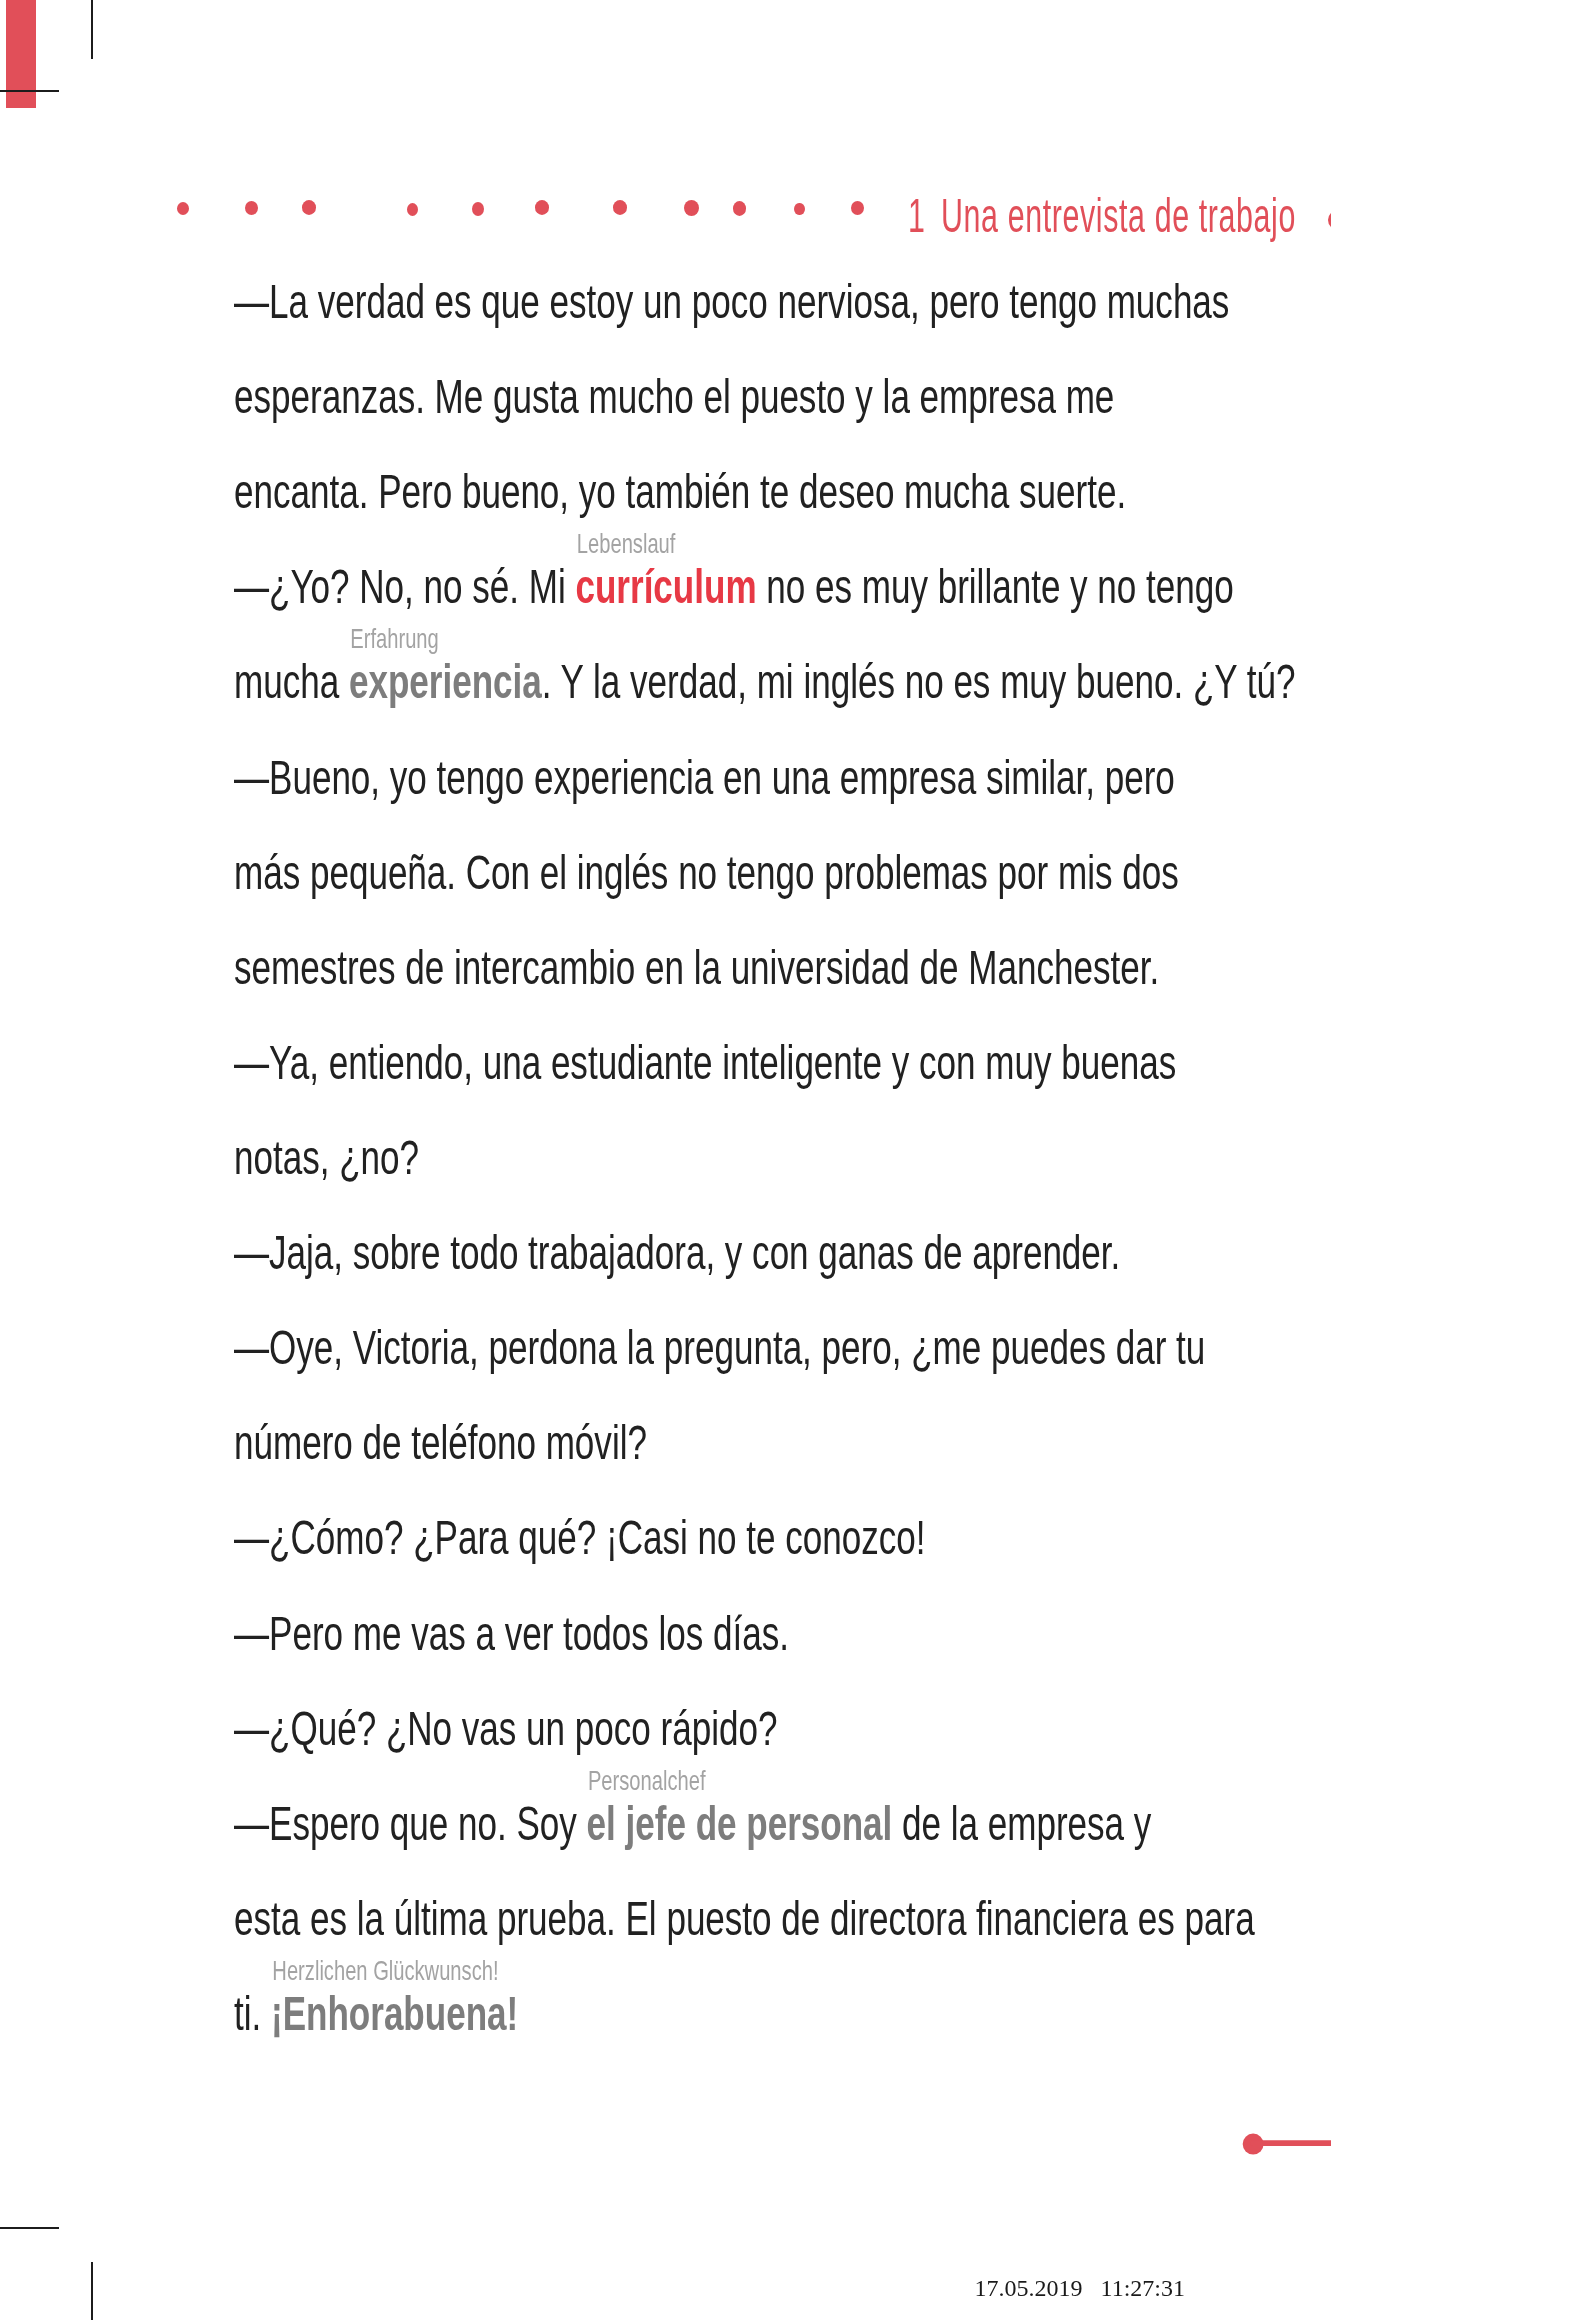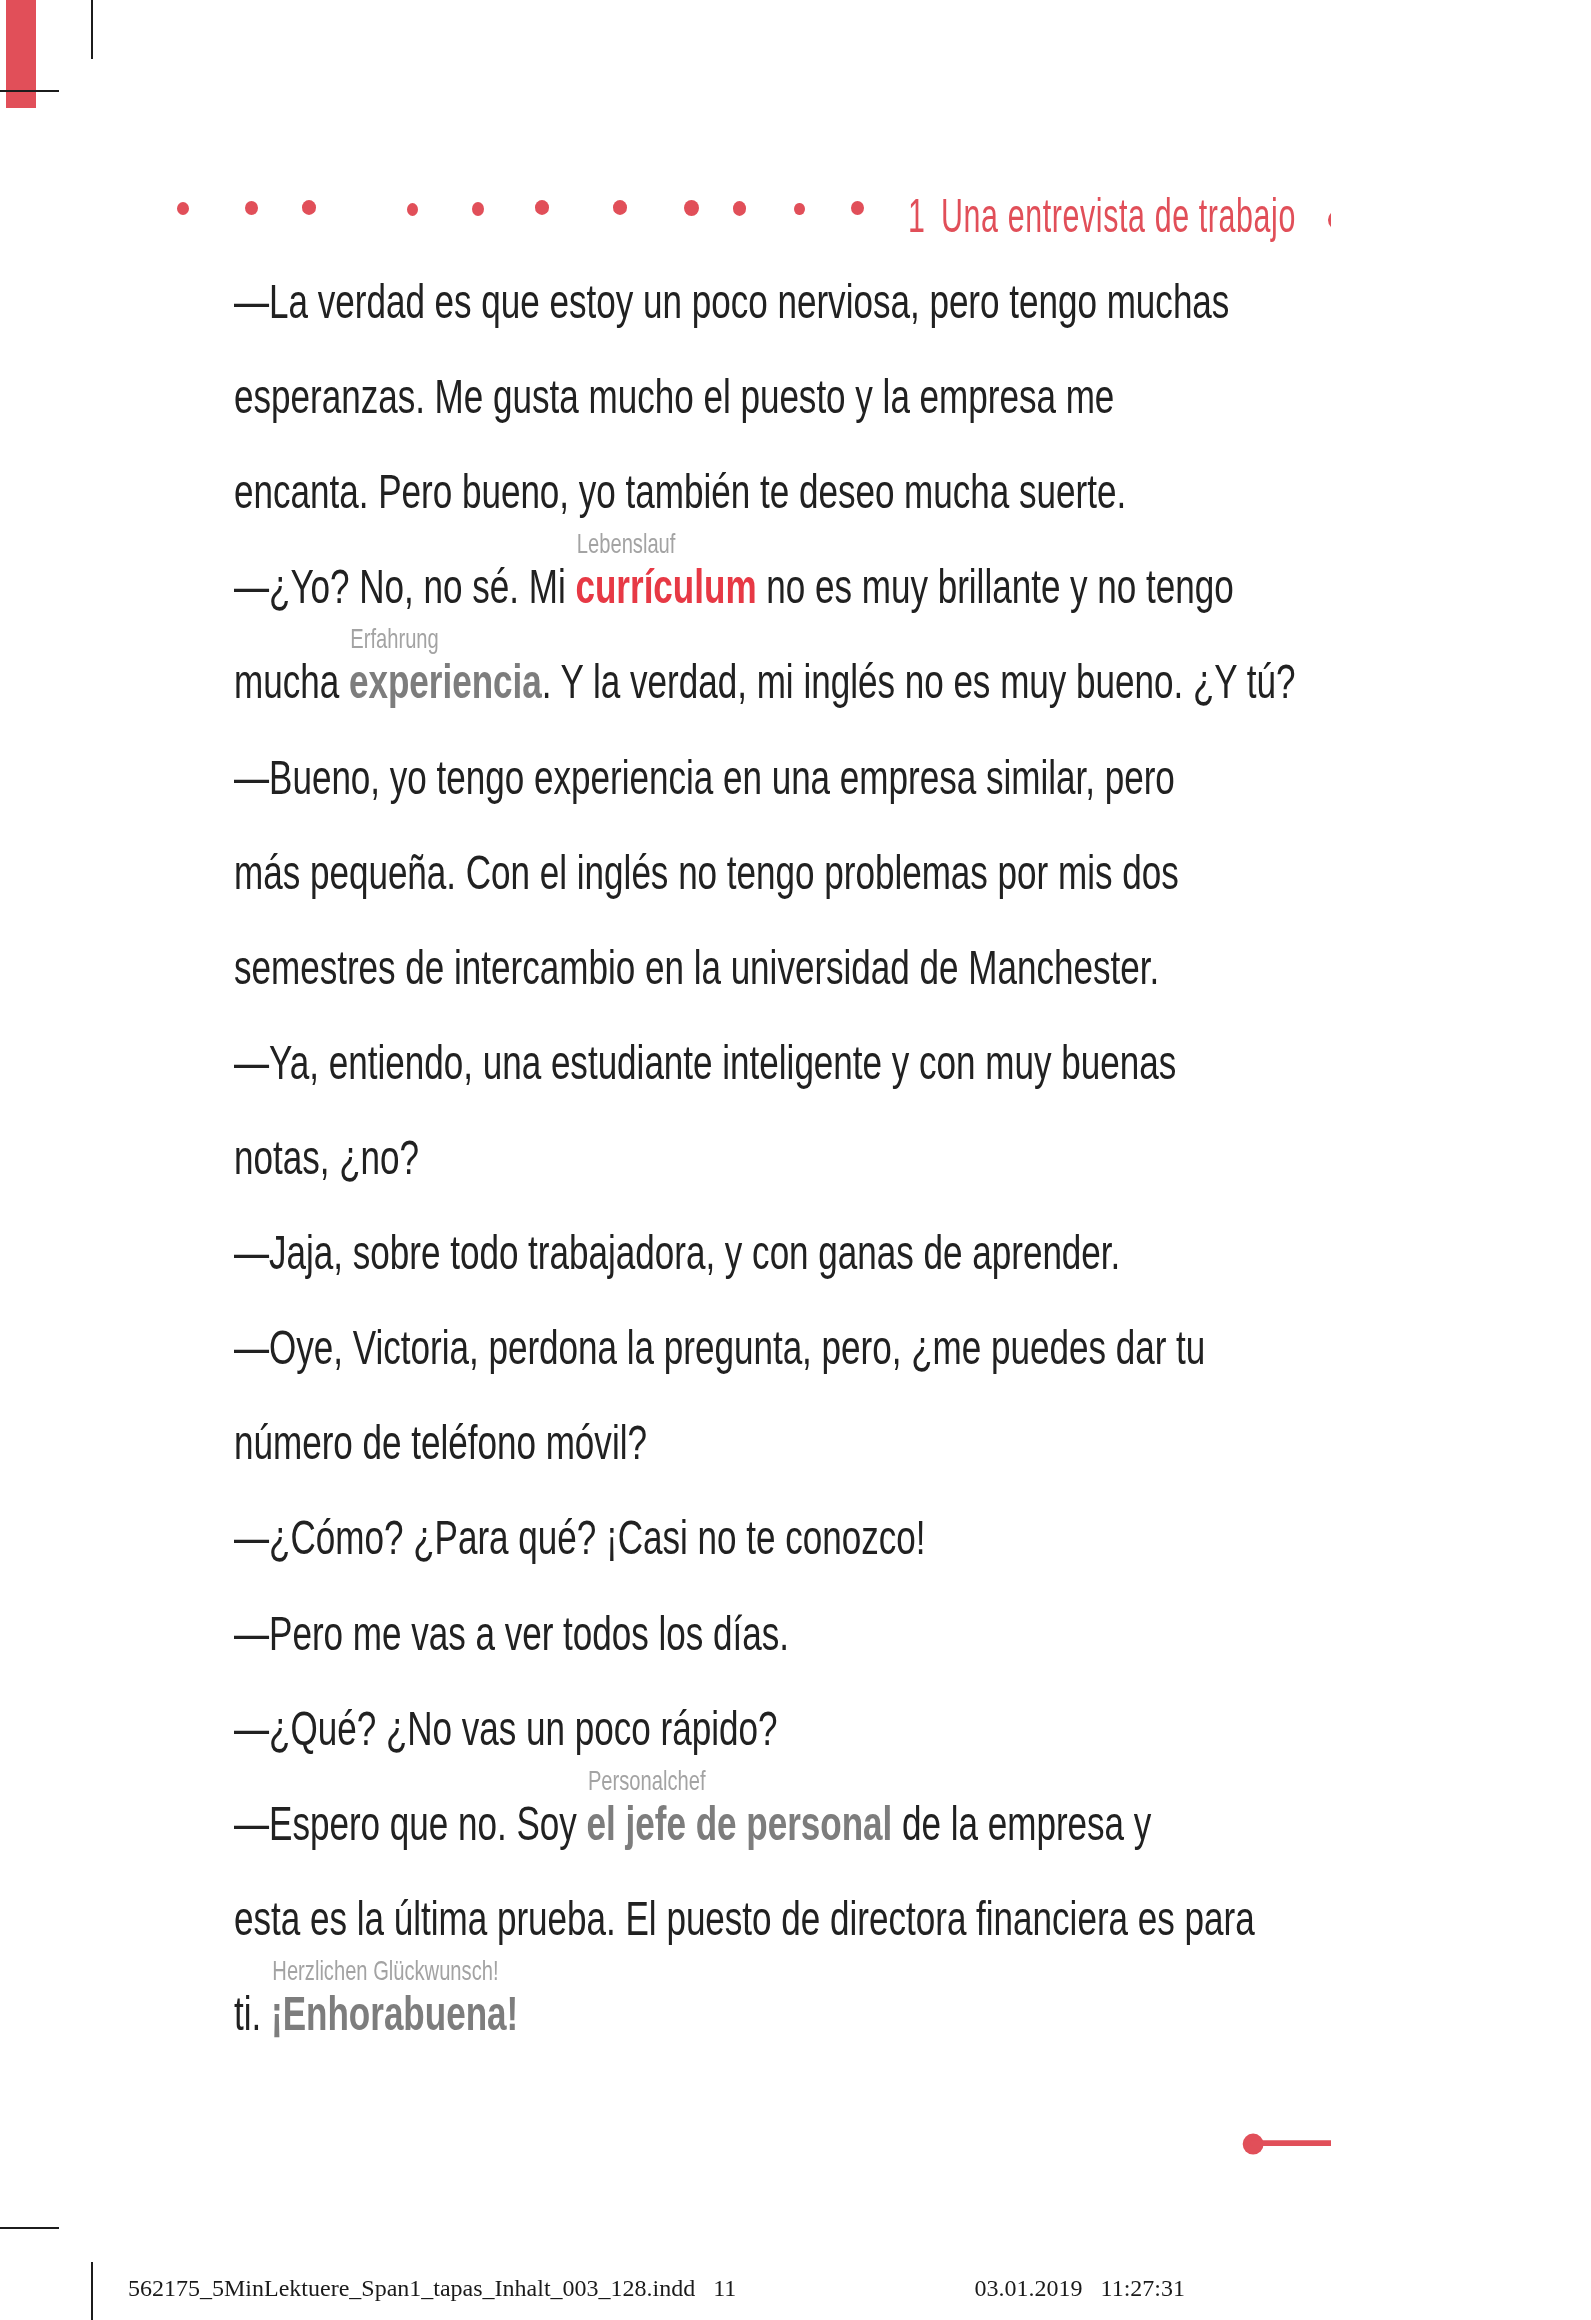--- a/index.html
+++ b/index.html
@@ -108,17 +108,16 @@
       <div class="dline" style="top: 1617px;"><span>esta es la última prueba. El puesto de directora financiera es para</span></div>
       <div class="dline" style="top: 1712px;"><span>ti. </span><span class="vocab vocab-gray">¡Enhorabuena!<span class="annotation">Herzlichen Glückwunsch!</span></span></div>
     </div>
 
   <svg class="flourish" width="314" height="124" viewBox="1300 2190 330 130">
     <circle cx="1318" cy="2254" r="11" fill="#e14f59"></circle>
     <path d="M1318 2253 H1406 a45 38 0 0 0 90 0 H1614" fill="none" stroke="#e14f59" stroke-width="6" stroke-linecap="round"></path>
   </svg>
   <div class="page-number">11</div>
 
-  <div class="footer left">562175_5MinLektuere_Span1_tapas_Inhalt_003_128.indd   11</div>
-  <div class="footer right">03.01.2019   11:27:31</div>
+  <div class="footer right">17.05.2019   11:27:31</div>
 
 </div>
 
 
 </body></html>

